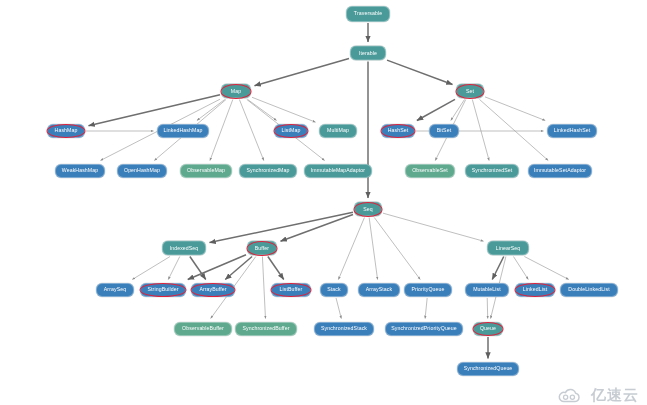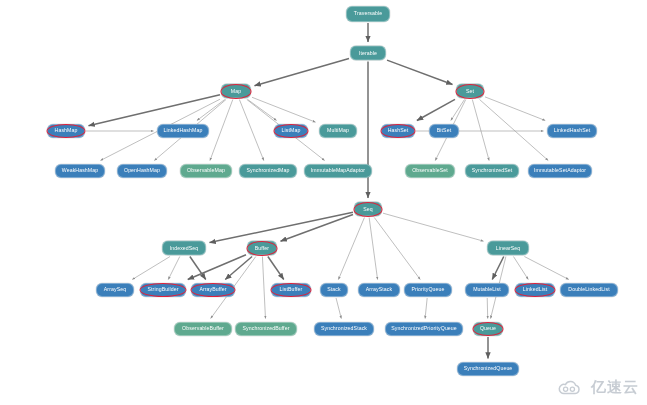--- a/index.html
+++ b/index.html
@@ -65,21 +65,21 @@
     pointer-events: none;
   }
   .node-label {
     position: relative;
     z-index: 2;
     padding: 0 2px;
   }
   #watermark {
     position: absolute;
     right: 8px;
-    bottom: 8px;
+    bottom: 0;
     display: flex;
     align-items: center;
     gap: 8px;
     opacity: 0.55;
     user-select: none;
     justify-content: space-between;
   }
   #watermark .wm-text {
     color: #9aa4b0;
     font-size: 15px;

